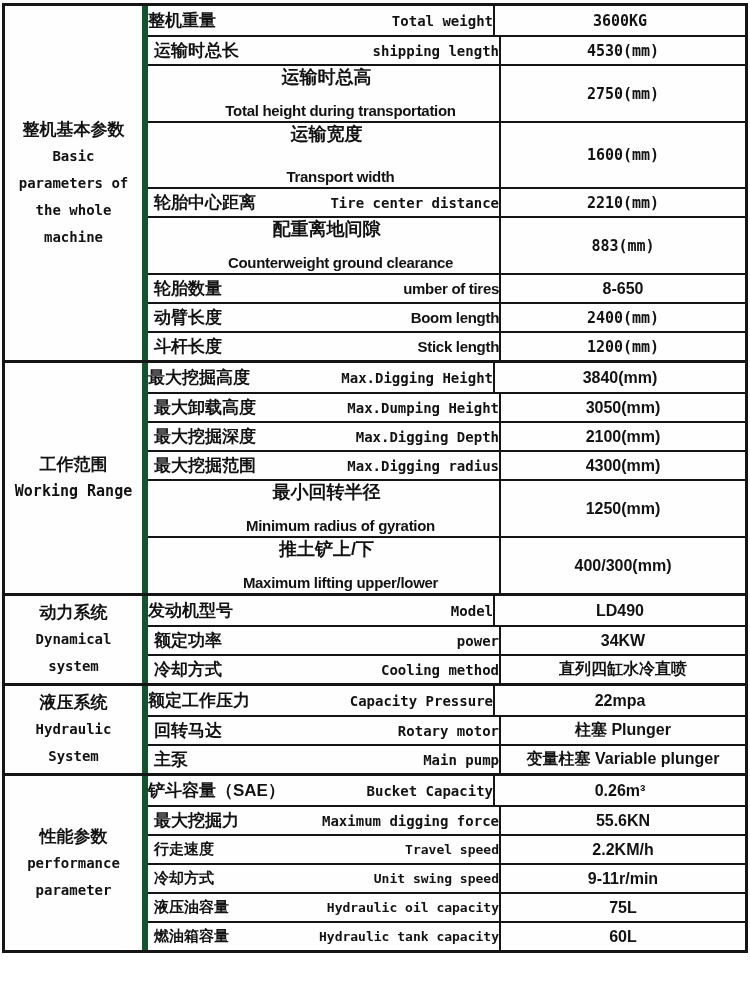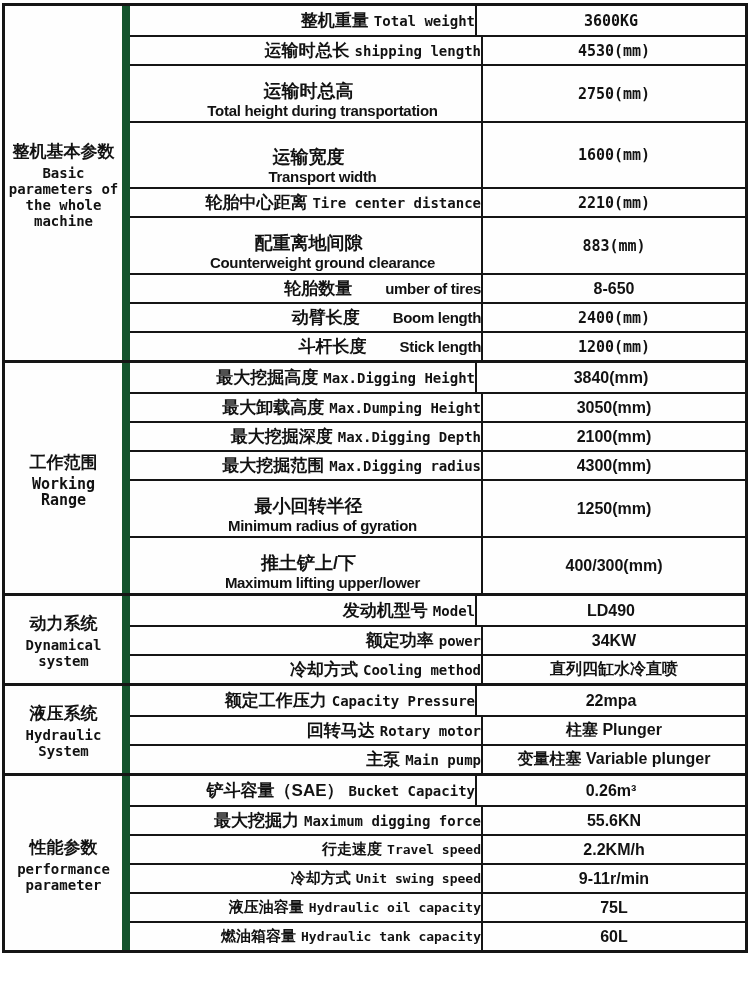--- a/index.html
+++ b/index.html
@@ -15,50 +15,50 @@
     left: 2px; top: 3px;
     width: 746px;
     border: 3px solid #151515;
     display: flex;
     flex-direction: column;
     background: #fefefe;
   }
   .section { display: flex; }
   .section + .section { border-top: 3px solid #151515; }
   .cat {
-    width: 125px;
-    border-right: 8px solid #14532d;
+    width: 143px;
+    border-right: 6px solid #14532d;
     display: flex;
     flex-direction: column;
     align-items: center;
     justify-content: center;
     text-align: center;
     flex-shrink: 0;
   }
   .cat-zh { font-size: 17px; font-weight: bold; line-height: 27px; }
   .cat-en {
     font-family: "DejaVu Sans Mono", monospace;
     font-weight: bold;
     font-size: 14px;
-    line-height: 16px;
+    line-height: 27px;
     white-space: pre-line;
   }
   .sec-working .cat-en { font-size: 15px; }
   .rows { flex: 1; display: flex; flex-direction: column; }
   .row { display: flex; }
   .row + .row { border-top: 2px solid #151515; padding-left: 6px; }
   .row.h1 { height: 29px; }
   .row.h2 { height: 57px; }
   .row.h2b { height: 66px; }
   .param {
     width: 347px;
     border-right: 2px solid #151515;
     display: flex;
     align-items: center;
-    justify-content: flex-end;
+    justify-content: space-between;
     text-align: center;
     flex-shrink: 0;
   }
   .param.inline { flex-direction: row; gap: 5px; }
   .param.stack { flex-direction: column; line-height: 1.25; }
   .zh { font-weight: bold; font-size: 17px; white-space: nowrap; }
   .stack .zh { font-size: 18px; }
   .en-mono {
     font-family: "DejaVu Sans Mono", monospace;
     font-weight: bold;

